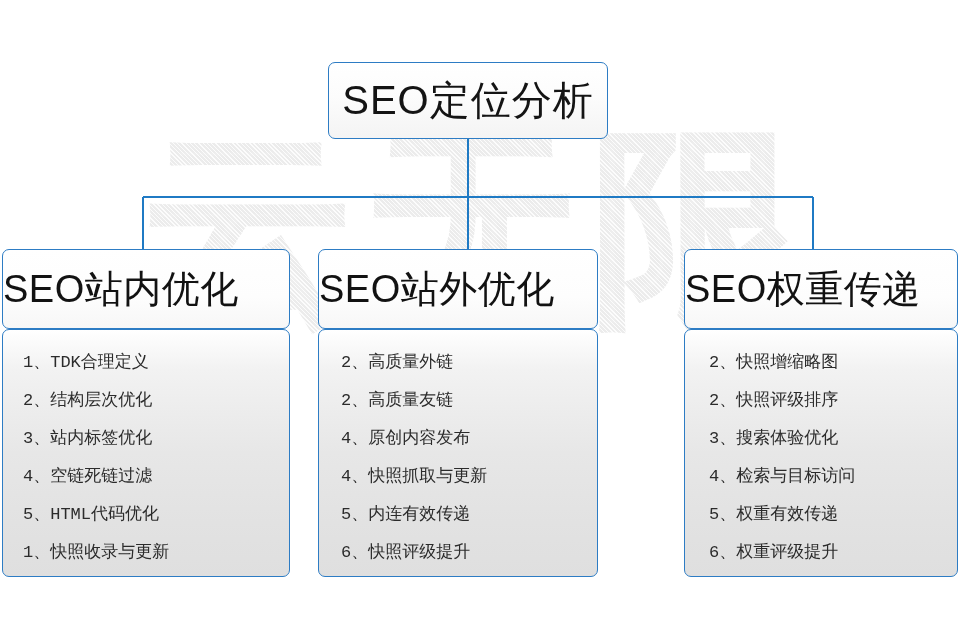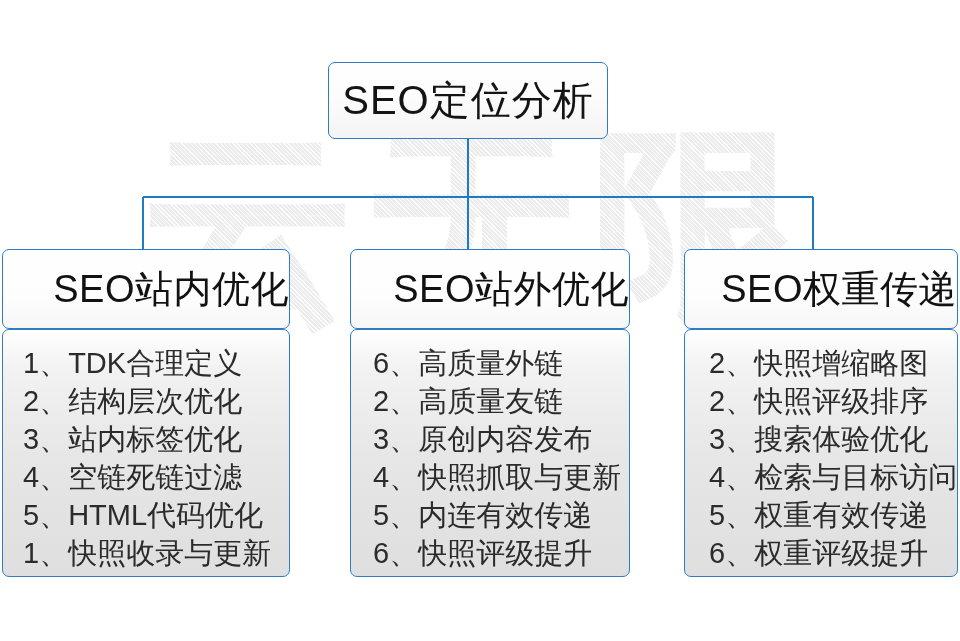--- a/index.html
+++ b/index.html
@@ -99,21 +99,21 @@
     position: absolute;
     top: 249px;
   }
   .col-header {
     border: 1.4px solid #2d7cc4;
     border-radius: 7px;
     background: linear-gradient(to bottom, #ffffff 0%, #fdfdfd 60%, #f7f7f7 100%);
     height: 80px;
     display: flex;
     align-items: center;
-    justify-content: flex-end;
+    justify-content: flex-start;
   }
   .col-header .col-title {
     font-size: 38px;
     font-weight: 400;
     color: #121212;
     letter-spacing: 0.5px;
     white-space: nowrap;
   }
   .col-body {
     margin-top: 0px;
@@ -126,30 +126,31 @@
         #e7e7e7 50%,
         #e2e2e2 78%,
         #dfdfdf 100%);
     height: 248px;
     padding: 14px 0 10px 0;
     display: flex;
     flex-direction: column;
     justify-content: flex-start;
   }
   .col-body .item {
-    font-size: 29px;
+    font-size: 17px;
     color: #2b2b2b;
     line-height: 38px;
     white-space: nowrap;
     padding-left: 22px;
+    font-family: Liberation Mono, monospace;
   }
 
   
   #col-0 { left: 2px;   width: 288px; }
-  #col-1 { left: 350px; width: 280px; }
+  #col-1 { left: 318px; width: 280px; }
   #col-2 { left: 672px; width: 286px; padding-left: 12px; }
 
   #col-0 .col-body .item { padding-left: 20px; }
   #col-1 .col-body .item { padding-left: 22px; }
   #col-2 .col-body .item { padding-left: 24px; }
 </style>
 </head>
 <body>
 
 <div id="canvas">
@@ -190,23 +191,23 @@
         <div class="item">5、HTML代码优化</div>
         <div class="item">1、快照收录与更新</div>
       </div>
     </div>
 
     <div class="column" id="col-1">
       <div class="col-header">
         <span class="col-title">SEO站外优化</span>
       </div>
       <div class="col-body">
-        <div class="item">6、高质量外链</div>
+        <div class="item">2、高质量外链</div>
         <div class="item">2、高质量友链</div>
-        <div class="item">3、原创内容发布</div>
+        <div class="item">4、原创内容发布</div>
         <div class="item">4、快照抓取与更新</div>
         <div class="item">5、内连有效传递</div>
         <div class="item">6、快照评级提升</div>
       </div>
     </div>
 
     <div class="column" id="col-2">
       <div class="col-header">
         <span class="col-title">SEO权重传递</span>
       </div>

